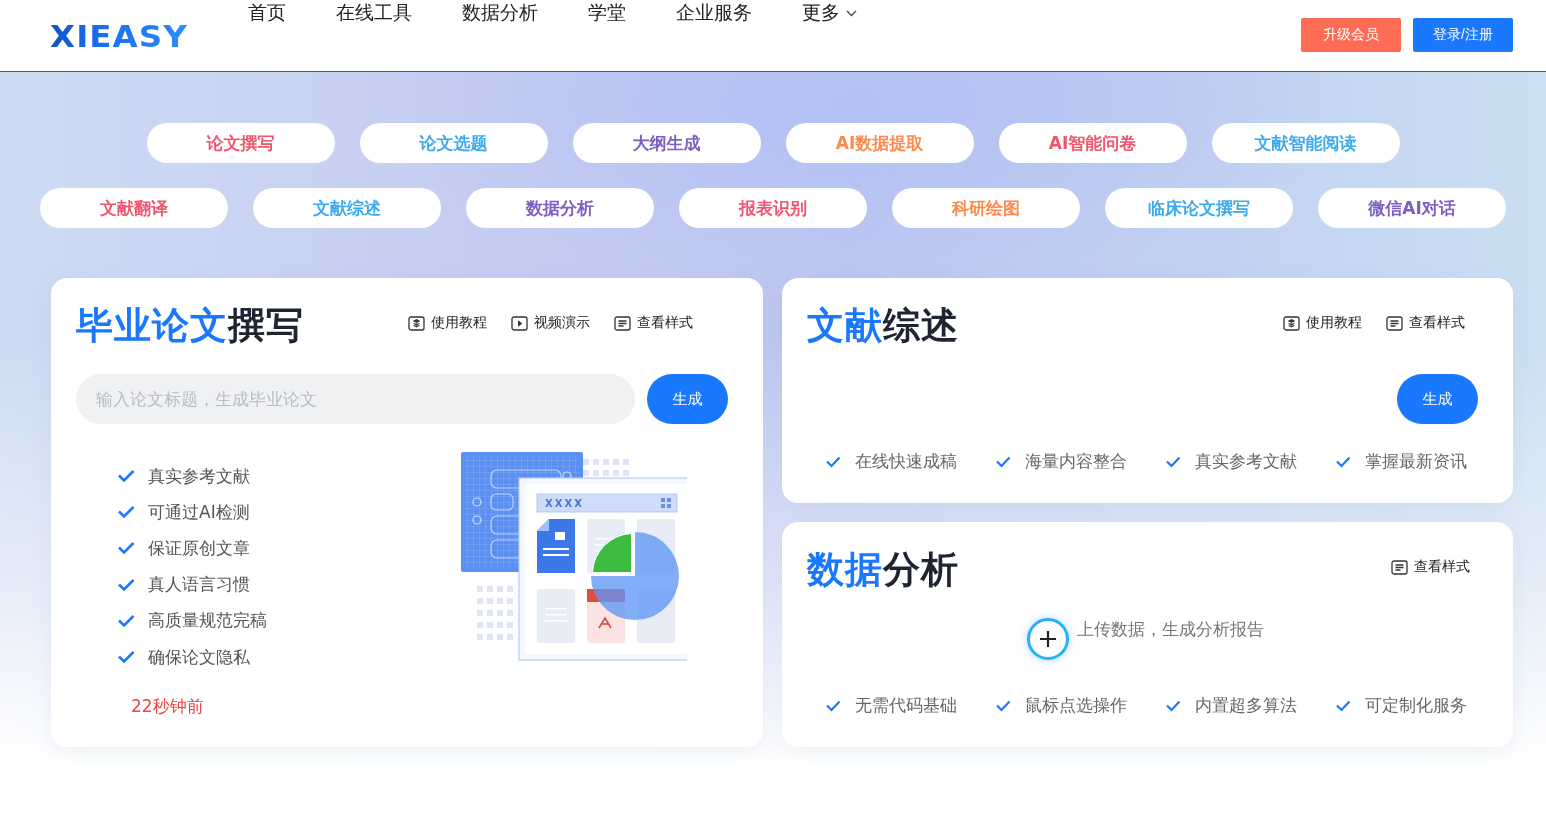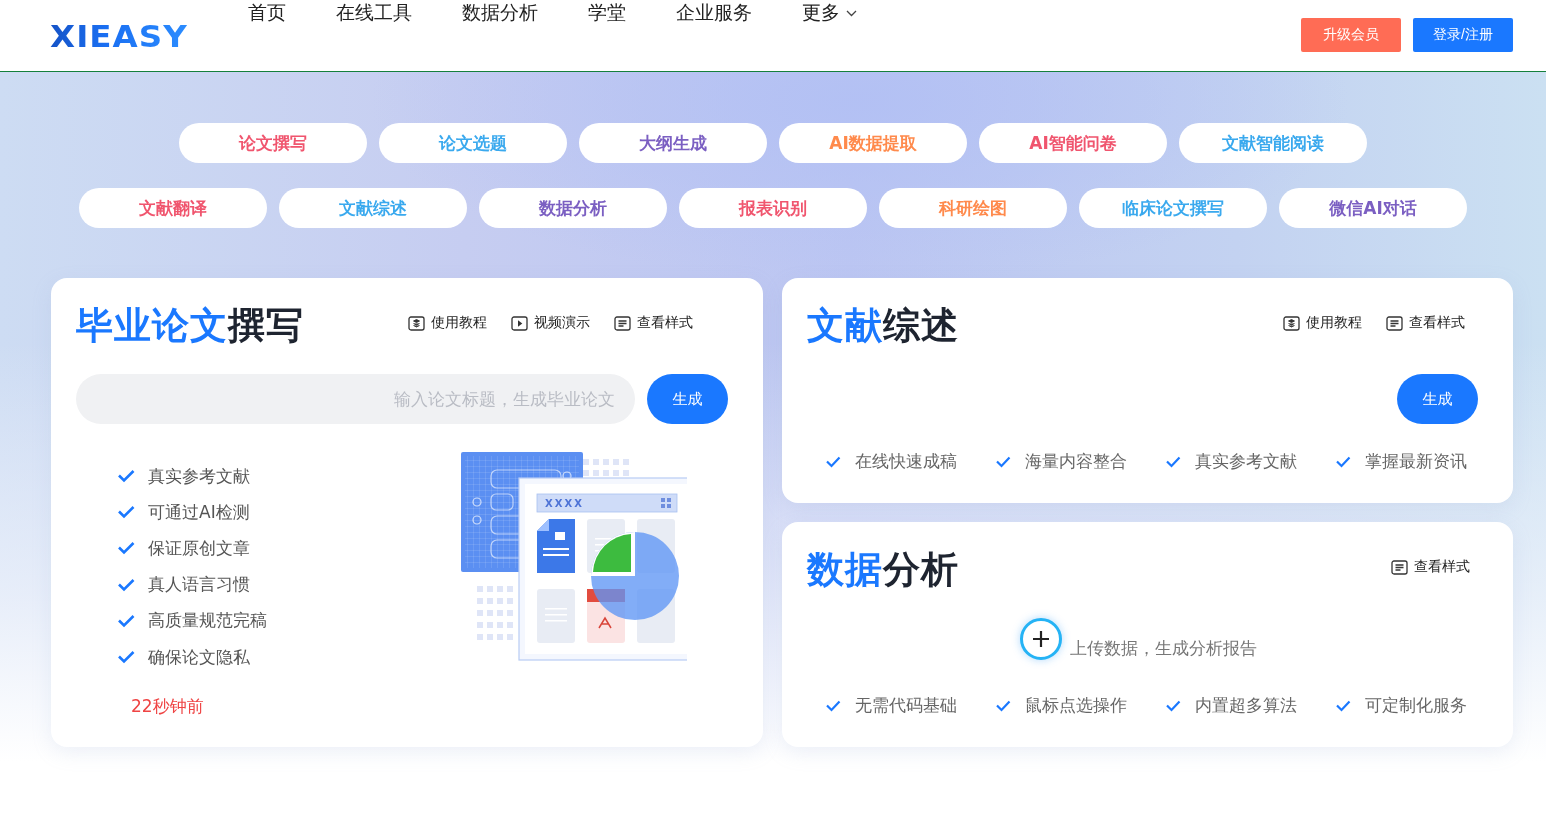--- a/index.html
+++ b/index.html
@@ -48,21 +48,21 @@
     position: absolute; left: 0; top: 72px; width: 1546px; height: 690px;
     background:
       radial-gradient(ellipse 700px 260px at 860px 30px, rgba(178,192,244,0.9), rgba(178,192,244,0) 70%),
       linear-gradient(90deg, #cddcf3 0%, #c6cdf1 30%, #bcc6f2 55%, #c3d2f1 80%, #cbe0f2 100%);
   }
   .hero::after {
     content: ""; position: absolute; left: 0; bottom: 0; width: 100%; height: 420px;
     background: linear-gradient(180deg, rgba(255,255,255,0) 0%, rgba(242,245,252,0.7) 60%, #ffffff 100%);
   }
   
-  .chip-row { position: absolute; left: 0; width: 1546px; display: flex; justify-content: center; z-index: 2; }
+  .chip-row { position: absolute; left: 0; width: 1546px; display: flex; justify-content: center; z-index: 2; gap: 13px; }
   .chip-row.r1 { top: 123px; }
   .chip-row.r2 { top: 188px; }
   .chip {
     width: 188px; height: 40px; background: #fff; border-radius: 20px;
     margin: 0 6px; display: flex; align-items: center; justify-content: center;
     font-size: 17px; font-weight: bold; cursor: pointer;
   }
   
   .card {
     position: absolute; background: #fff; border-radius: 16px;
@@ -79,38 +79,37 @@
   .card-title .hl { color: #1a78ff; }
   .card-title .dk { color: #1e2430; }
   .card-links { position: absolute; top: 36px; display: flex; align-items: center; }
   .card-link { display: flex; align-items: center; font-size: 14px; color: #222; margin-left: 24px; cursor: pointer; }
   .card-link:first-child { margin-left: 0; }
   .card-link svg { margin-right: 6px; }
   .search-box {
     position: absolute; height: 50px; background: #f0f1f3; border-radius: 25px;
     border: none; outline: none; padding: 0 20px; font-size: 17px; color: #333;
     font-family: "DejaVu Sans", "Liberation Sans", sans-serif;
-    text-align: right;
   }
   .search-box::placeholder { color: #b9bcc4; }
   .gen-btn {
     position: absolute; width: 81px; height: 50px; border-radius: 25px;
     background: #1a78ff; color: #fff; font-size: 15px; border: none;
     display: flex; align-items: center; justify-content: center; cursor: pointer;
   }
   .feature-list { position: absolute; left: 66px; top: 180px; }
   .feature { display: flex; align-items: center; height: 36.2px; font-size: 17px; color: #555; }
   .check { width: 18px; height: 14px; margin-right: 13px; }
   .feat-row { position: absolute; display: flex; align-items: center; }
   .feat-row .fi { display: flex; align-items: center; font-size: 17px; color: #666; width: 170px; }
   .activity { position: absolute; left: 80px; top: 417px; font-size: 17px; display: flex; }
   .activity .time { color: #ef4444; margin-right: 24px; }
   .activity .msg { color: #666; }
   .illus { position: absolute; left: 356px; top: 170px; width: 280px; height: 220px; }
-  .upload { position: absolute; left: 238px; top: 96px; display: flex; align-items: flex-end; cursor: pointer; }
+  .upload { position: absolute; left: 245px; top: 96px; display: flex; align-items: flex-start; cursor: pointer; }
   .upload-circle {
     width: 42px; height: 42px; border-radius: 50%;
     border: 3px solid #25b3f5; box-shadow: 0 0 8px rgba(37,150,245,0.35);
     display: flex; align-items: center; justify-content: center; margin-right: 8px;
     background: #fff;
   }
   .upload-text { font-size: 17px; color: #777; }
 </style>
 </head>
 <body>

